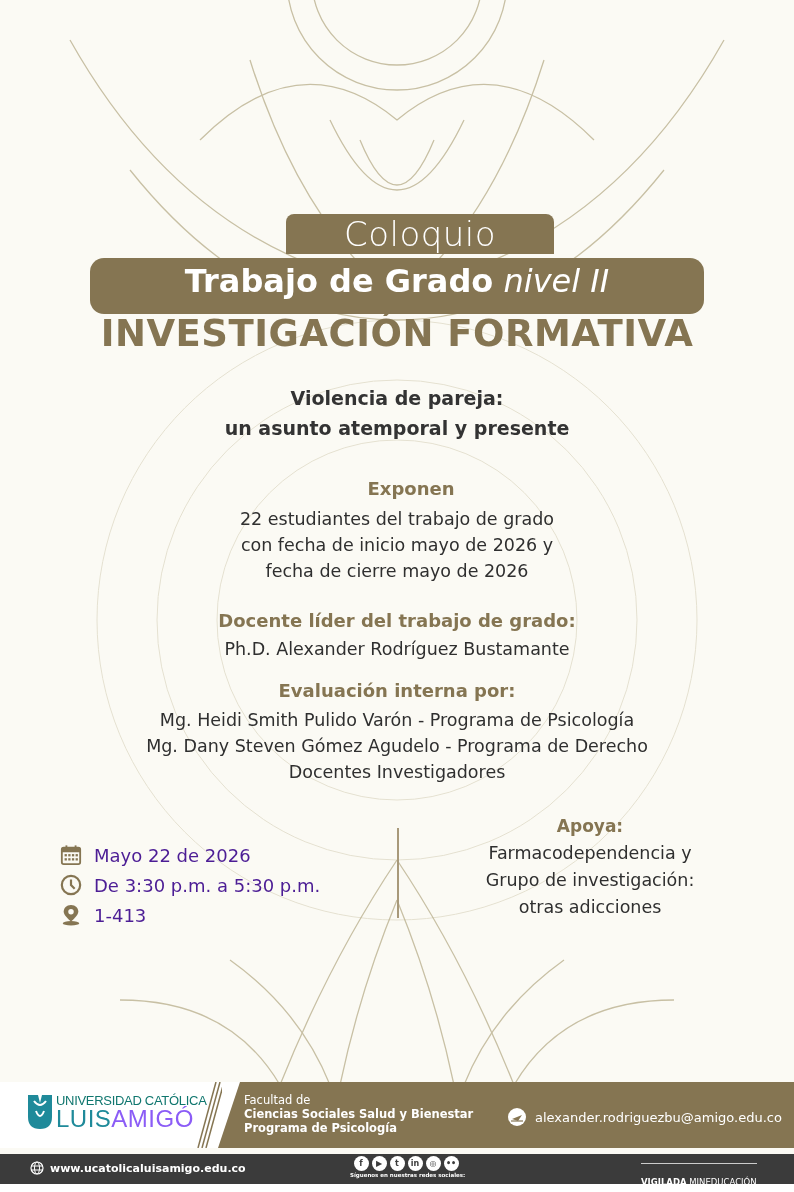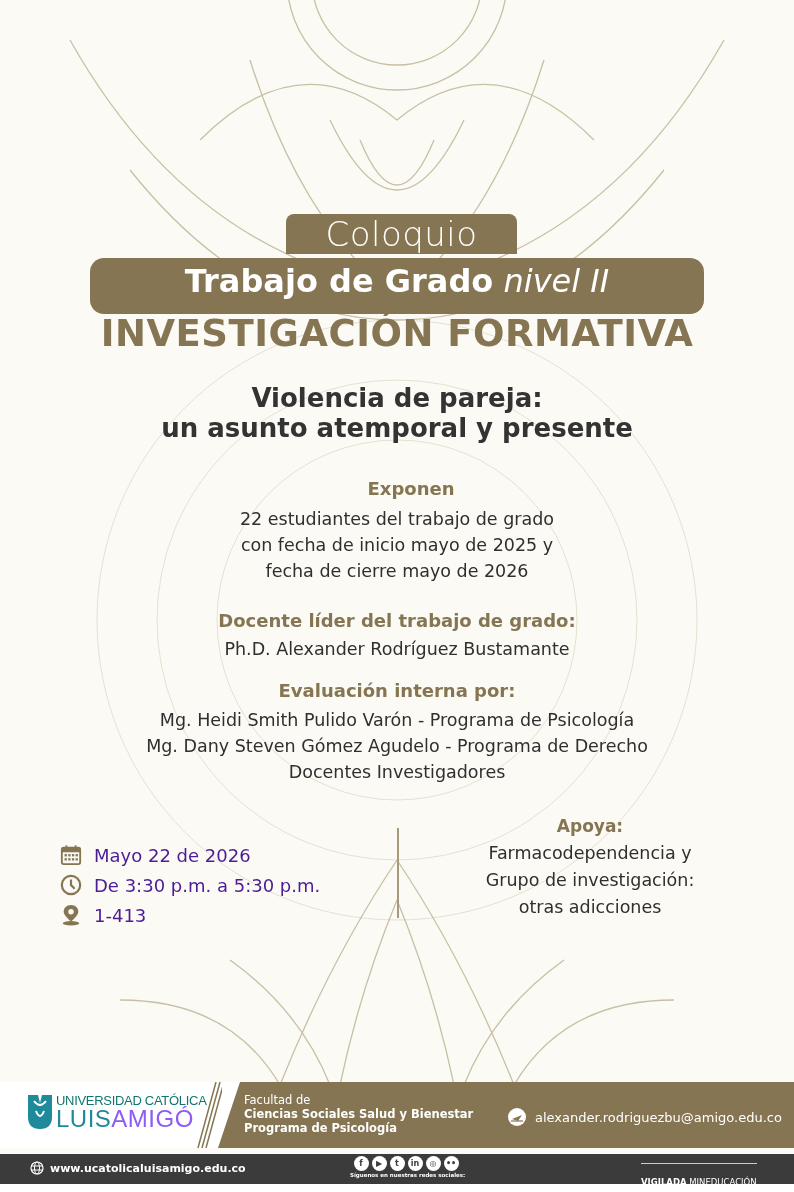--- a/index.html
+++ b/index.html
@@ -6,41 +6,41 @@
   body {
     width: 794px; height: 1192px; position: relative; overflow: hidden;
     background: #fbfaf4;
     font-family: "Liberation Sans", sans-serif;
     color: #2f2f2f;
   }
   .bg-art { position: absolute; left: 0; top: 0; width: 794px; height: 1085px; pointer-events: none; }
   .content { position: absolute; left: 0; top: 0; width: 794px; }
 
   .pill-top {
-    position: absolute; left: 286px; top: 214px; width: 231px; height: 40px;
+    position: absolute; left: 286px; top: 214px; width: 268px; height: 40px;
     background: #857552; border-radius: 8px 8px 0 0;
     color: #fff; text-align: center; font-size: 34px; font-weight: 300; line-height: 40px;
     font-family: "DejaVu Sans", sans-serif; letter-spacing: 0.5px;
   }
   .pill-main {
     position: absolute; left: 90px; top: 258px; width: 614px; height: 56px;
     background: #857552; border-radius: 14px;
     color: #fff; text-align: center; font-size: 32px; line-height: 46px;
     font-family: "DejaVu Sans", sans-serif;
   }
   .pill-main b { font-weight: 700; }
   .pill-main i { font-weight: 300; font-style: italic; }
   .inv-title {
     position: absolute; left: 0; width: 794px; top: 312px; text-align: center;
     font-family: "DejaVu Sans", sans-serif; font-weight: 700; font-size: 37px;
     color: #857552; letter-spacing: 0.5px;
   }
   .topic {
     position: absolute; left: 0; width: 794px; top: 383px; text-align: center;
-    font-family: "DejaVu Sans", sans-serif; font-weight: 700; font-size: 26px; line-height: 30px;
+    font-family: "DejaVu Sans", sans-serif; font-weight: 700; font-size: 19px; line-height: 30px;
     color: #333333;
   }
   .sec-head {
     position: absolute; left: 0; width: 794px; text-align: center;
     font-family: "DejaVu Sans", sans-serif; font-weight: 700; font-size: 18px; color: #857552;
   }
   .sec-body {
     position: absolute; left: 0; width: 794px; text-align: center;
     font-family: "DejaVu Sans", sans-serif; font-size: 17.5px; line-height: 26px; color: #2f2f2f;
   }
@@ -121,21 +121,21 @@
   <div class="inv-title">INVESTIGACIÓN FORMATIVA</div>
 
   <div class="topic">
     <div>Violencia de pareja:</div>
     <div>un asunto atemporal y presente</div>
   </div>
 
   <div class="sec-head" style="top:478px;padding-left:14px;">Exponen</div>
   <div class="sec-body" style="top:506px;">
     <div>22 estudiantes del trabajo de grado</div>
-    <div>con fecha de inicio mayo de 2025 y</div>
+    <div>con fecha de inicio mayo de 2026 y</div>
     <div>fecha de cierre mayo de 2026</div>
   </div>
 
   <div class="sec-head" style="top:610px;">Docente líder del trabajo de grado:</div>
   <div class="sec-body" style="top:636px;">
     <div>Ph.D. Alexander Rodríguez Bustamante</div>
   </div>
 
   <div class="sec-head" style="top:680px;">Evaluación interna por:</div>
   <div class="sec-body" style="top:707px;">

